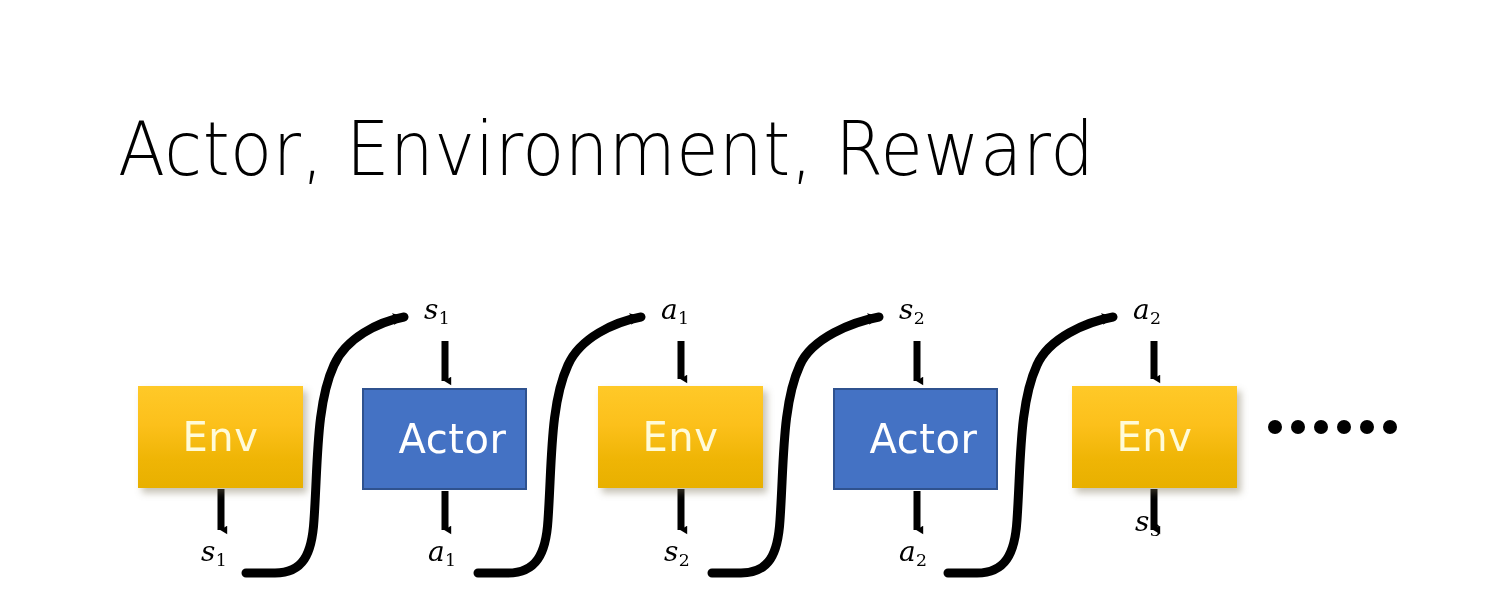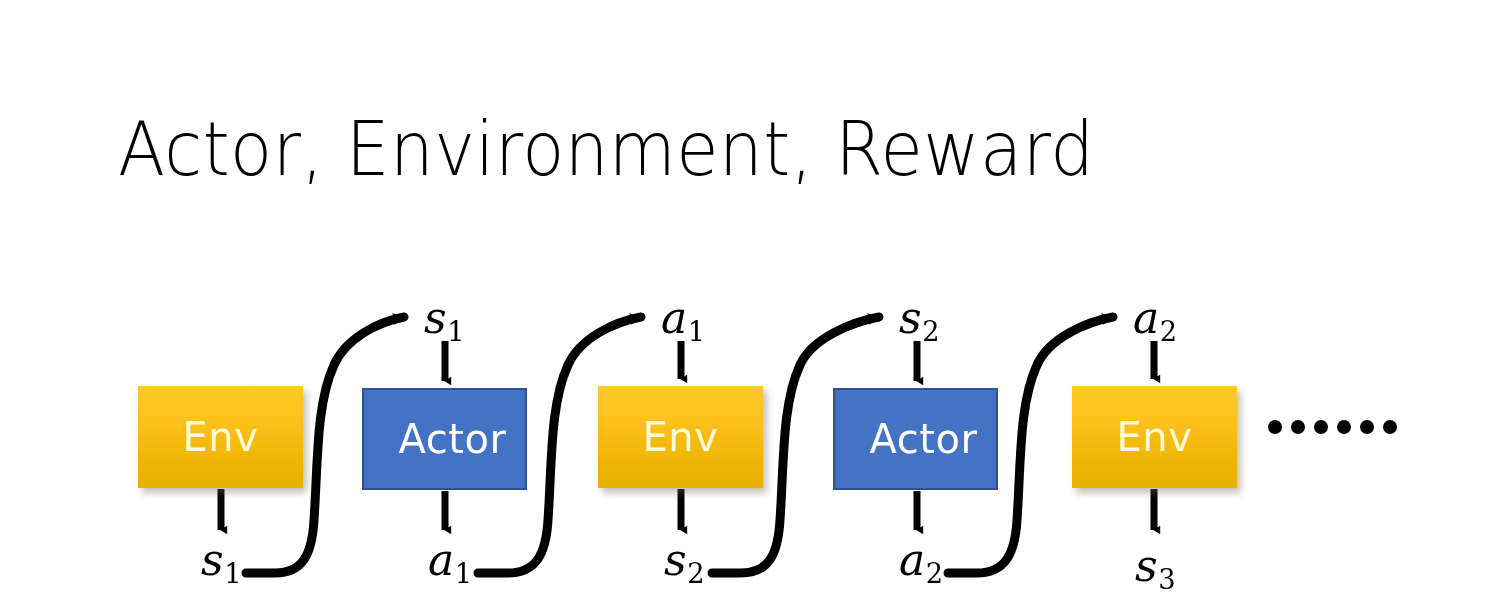--- a/index.html
+++ b/index.html
@@ -66,21 +66,21 @@
     border: 2px solid #2F528F;
     color: #FFFFFF;
     padding-left: 16px;
   }
 
   
   .math-label {
     position: absolute;
     font-family: "DejaVu Serif", serif;
     font-style: italic;
-    font-size: 44px;
+    font-size: 28px;
     color: #000000;
     white-space: nowrap;
     z-index: 4;
     line-height: 1;
   }
   .math-label sub {
     font-size: 0.62em;
     font-style: normal;
     vertical-align: baseline;
     position: relative;
@@ -221,21 +221,21 @@
   </div>
   <div class="math-label" style="left:428px; top:538px;">
     <span>a</span><sub>1</sub>
   </div>
   <div class="math-label" style="left:664px; top:538px;">
     <span>s</span><sub>2</sub>
   </div>
   <div class="math-label" style="left:899px; top:538px;">
     <span>a</span><sub>2</sub>
   </div>
-  <div class="math-label" style="left:1135px; top:544px;">
+  <div class="math-label" style="left:1135px; top:508px;">
     <span>s</span><sub>3</sub>
   </div>
 
   <div id="ellipsis">
     <span class="dot-group">
       <span class="dot"></span>
       <span class="dot"></span>
       <span class="dot"></span>
     </span>
     <span class="dot-group">

